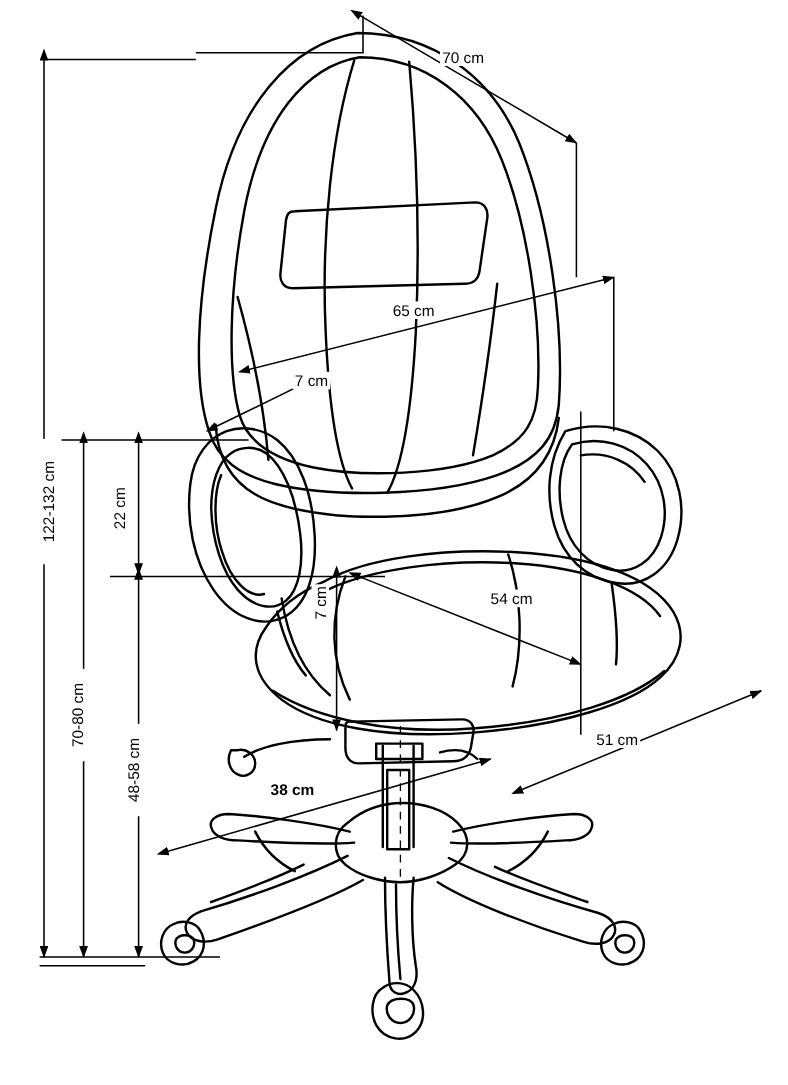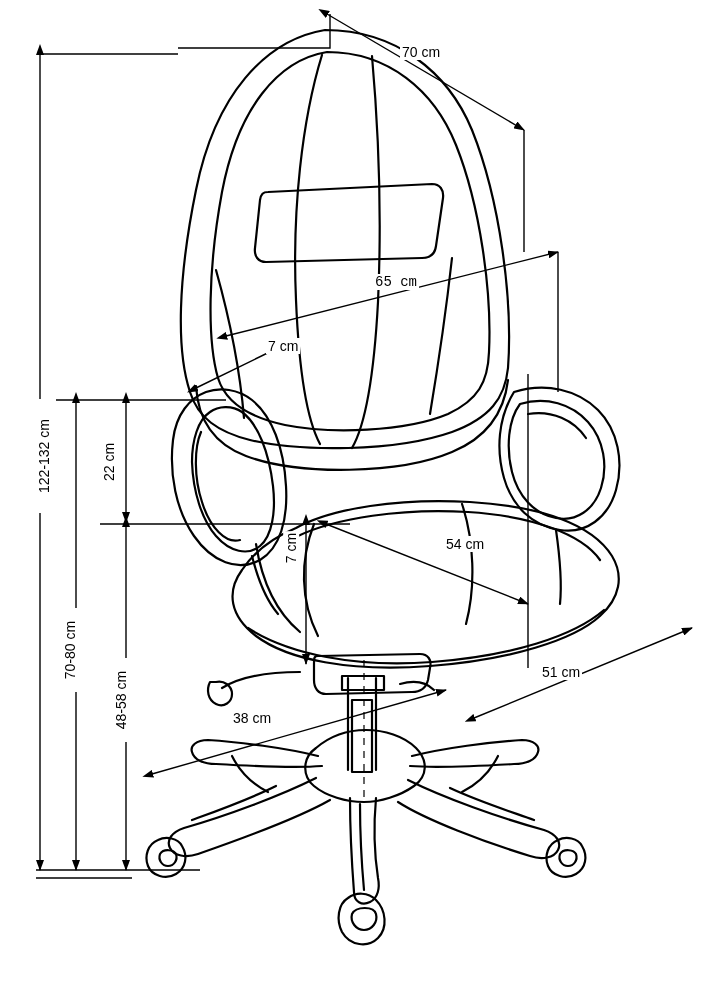--- a/index.html
+++ b/index.html
@@ -197,33 +197,33 @@
       <line x1="76" y1="402" x2="76" y2="870" marker-start="url(#arrow-start)" marker-end="url(#arrow-end)"></line>
 
       <line x1="126" y1="526" x2="126" y2="870" marker-start="url(#arrow-start)" marker-end="url(#arrow-end)"></line>
 
       <line x1="36" y1="878" x2="132" y2="878"></line>
     </g>
   </svg>
 
   <div class="dim-label" style="left:400px; top:44px;">70 cm</div>
 
-  <div class="dim-label" style="left:373px; top:274px;font-family:Liberation Mono, monospace;">65 cm</div>
+  <div class="dim-label" style="left:355px; top:274px;">65 cm</div>
 
   <div class="dim-label" style="left:266px; top:338px;">7 cm</div>
 
   <div class="dim-label rot90" style="left:88px; top:454px;">22 cm</div>
 
   <div class="dim-label rot90" style="left:274px; top:540px;">7 cm</div>
 
   <div class="dim-label" style="left:444px; top:536px;">54 cm</div>
 
   <div class="dim-label" style="left:540px; top:664px;">51 cm</div>
 
-  <div class="dim-label" style="left:231px; top:710px;">38 cm</div>
+  <div class="dim-label" style="left:244px; top:710px;font-weight:bold;">38 cm</div>
 
   <div class="dim-label rot90" style="left:-13px; top:448px; width:110px; text-align:center;">122-132 cm</div>
 
   <div class="dim-label rot90" style="left:28px; top:642px; width:80px; text-align:center;">70-80 cm</div>
 
   <div class="dim-label rot90" style="left:79px; top:692px; width:80px; text-align:center;">48-58 cm</div>
 
 </div>
 
 </body></html>

